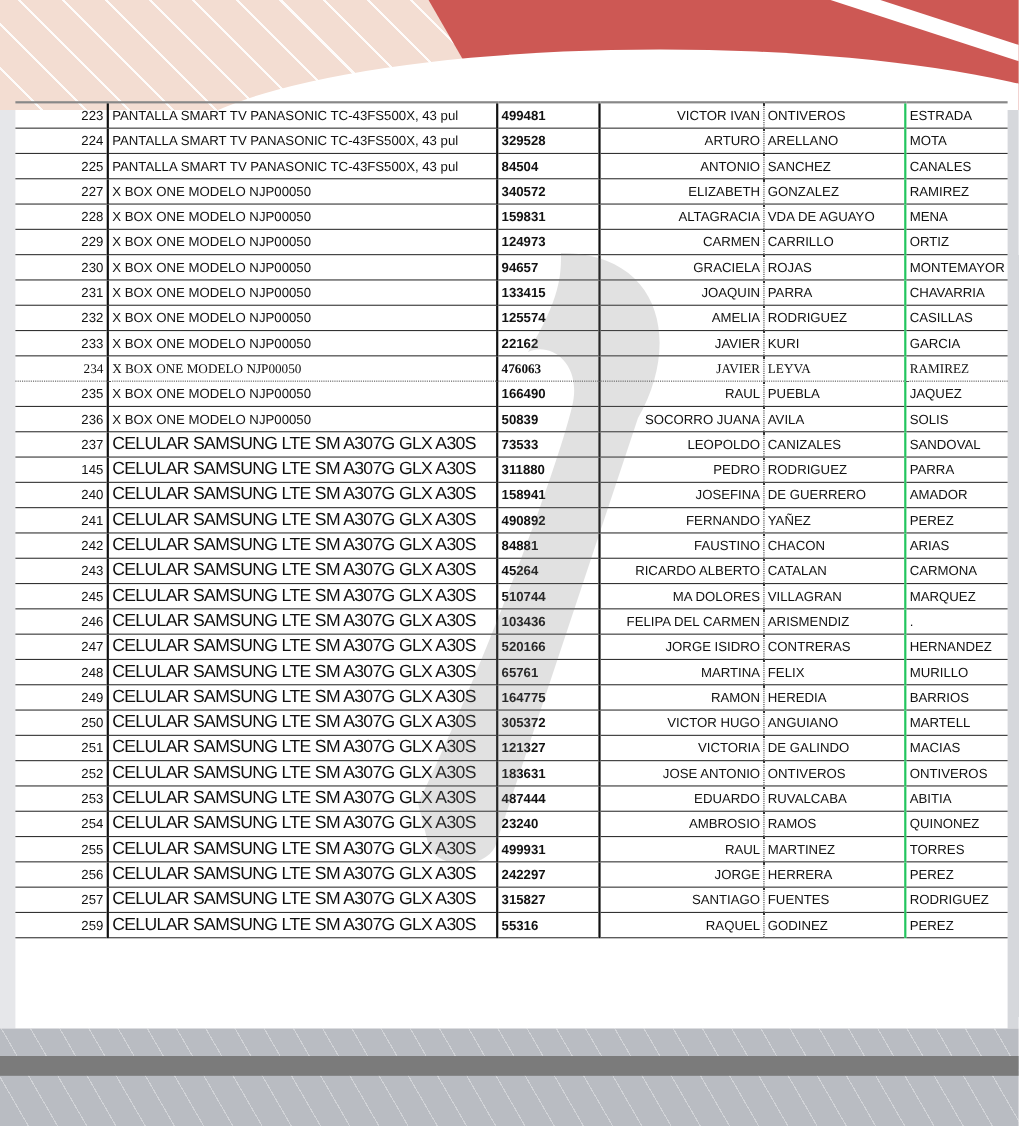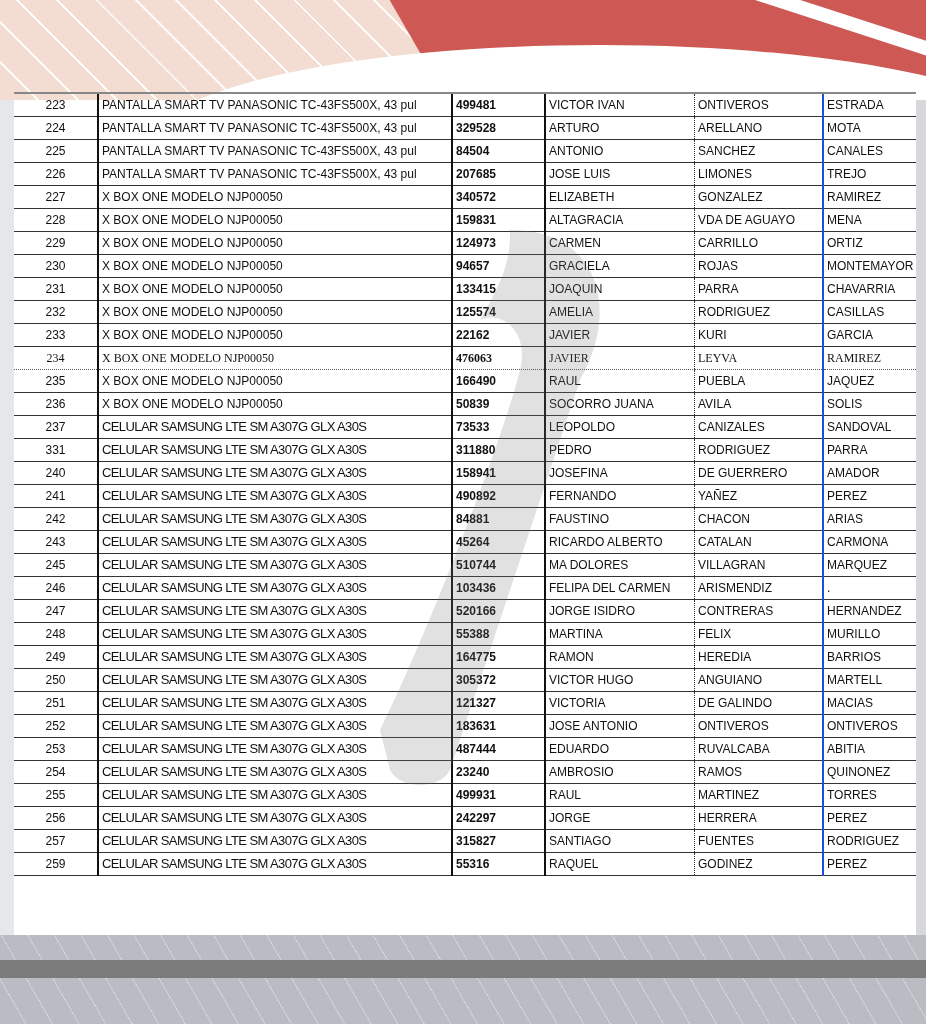--- a/index.html
+++ b/index.html
@@ -12,27 +12,27 @@
   .bg-top .arc{position:absolute;left:150px;top:45px;width:900px;height:200px;border-radius:50%;background:#ffffff;}
   .bg-bottom{position:absolute;left:0;top:935px;width:926px;height:89px;background:#b9bcc2;
     background-image:repeating-linear-gradient(60deg, transparent 0 22px, rgba(255,255,255,0.35) 22px 23px);}
   .bg-bottom .bar{position:absolute;left:0;top:25px;width:926px;height:18px;background:#7b7b7b;}
   .side-right{position:absolute;left:916px;top:100px;width:10px;height:835px;background:#d6d8dc;}
   .side-left{position:absolute;left:0;top:100px;width:14px;height:835px;background:#e6e7ea;}
   .watermark{position:absolute;left:360px;top:230px;width:250px;height:560px;pointer-events:none;}
   table{position:absolute;left:14px;top:92px;width:902px;border-collapse:collapse;table-layout:fixed;}
   td{height:22px;padding:0 3px;border-bottom:1.5px solid #333;font-size:12px;color:#111;white-space:nowrap;overflow:hidden;line-height:22px;}
   tr:first-child td{border-top:2px solid #888;}
-  td.num{text-align:center;width:77px;}
+  td.num{text-align:right;width:77px;}
   td.desc{border-left:2px solid #111;width:346px;}
-  td.desc.cel{font-size:13px;letter-spacing:-0.6px;}
+  td.desc.cel{font-size:16px;letter-spacing:-0.6px;}
   td.folio{border-left:2px solid #111;font-weight:bold;width:85px;}
-  td.name{border-left:2px solid #111;width:142px;}
+  td.name{border-left:2px solid #111;width:142px;text-align:right;}
   td.ap1{border-left:1px dotted #333;width:121px;}
-  td.ap2{border-left:2px solid #1d4ed8;margin-left:16px;}
+  td.ap2{border-left:2px solid #22c55e;margin-left:16px;}
   tr.dotted td{border-bottom:1px dotted #555;font-family:Liberation Serif, serif;}
 </style>
 </head>
 <body>
 
 <div class="bg-top">
   <div class="stripes"></div>
   <div class="red"></div>
   <div class="redline"></div>
   <div class="arc"></div>
@@ -60,28 +60,20 @@
       </tr>
       <tr>
         <td class="num">225</td>
         <td class="desc">PANTALLA SMART TV PANASONIC TC-43FS500X, 43 pul</td>
         <td class="folio">84504</td>
         <td class="name">ANTONIO</td>
         <td class="ap1">SANCHEZ</td>
         <td class="ap2">CANALES</td>
       </tr>
       <tr>
-        <td class="num">226</td>
-        <td class="desc">PANTALLA SMART TV PANASONIC TC-43FS500X, 43 pul</td>
-        <td class="folio">207685</td>
-        <td class="name">JOSE LUIS</td>
-        <td class="ap1">LIMONES</td>
-        <td class="ap2">TREJO</td>
-      </tr>
-      <tr>
         <td class="num">227</td>
         <td class="desc">X BOX ONE MODELO NJP00050</td>
         <td class="folio">340572</td>
         <td class="name">ELIZABETH</td>
         <td class="ap1">GONZALEZ</td>
         <td class="ap2">RAMIREZ</td>
       </tr>
       <tr>
         <td class="num">228</td>
         <td class="desc">X BOX ONE MODELO NJP00050</td>
@@ -156,21 +148,21 @@
       </tr>
       <tr>
         <td class="num">237</td>
         <td class="desc cel">CELULAR SAMSUNG LTE SM A307G GLX A30S</td>
         <td class="folio">73533</td>
         <td class="name">LEOPOLDO</td>
         <td class="ap1">CANIZALES</td>
         <td class="ap2">SANDOVAL</td>
       </tr>
       <tr>
-        <td class="num">331</td>
+        <td class="num">145</td>
         <td class="desc cel">CELULAR SAMSUNG LTE SM A307G GLX A30S</td>
         <td class="folio">311880</td>
         <td class="name">PEDRO</td>
         <td class="ap1">RODRIGUEZ</td>
         <td class="ap2">PARRA</td>
       </tr>
       <tr>
         <td class="num">240</td>
         <td class="desc cel">CELULAR SAMSUNG LTE SM A307G GLX A30S</td>
         <td class="folio">158941</td>
@@ -222,21 +214,21 @@
         <td class="num">247</td>
         <td class="desc cel">CELULAR SAMSUNG LTE SM A307G GLX A30S</td>
         <td class="folio">520166</td>
         <td class="name">JORGE ISIDRO</td>
         <td class="ap1">CONTRERAS</td>
         <td class="ap2">HERNANDEZ</td>
       </tr>
       <tr>
         <td class="num">248</td>
         <td class="desc cel">CELULAR SAMSUNG LTE SM A307G GLX A30S</td>
-        <td class="folio">55388</td>
+        <td class="folio">65761</td>
         <td class="name">MARTINA</td>
         <td class="ap1">FELIX</td>
         <td class="ap2">MURILLO</td>
       </tr>
       <tr>
         <td class="num">249</td>
         <td class="desc cel">CELULAR SAMSUNG LTE SM A307G GLX A30S</td>
         <td class="folio">164775</td>
         <td class="name">RAMON</td>
         <td class="ap1">HEREDIA</td>

